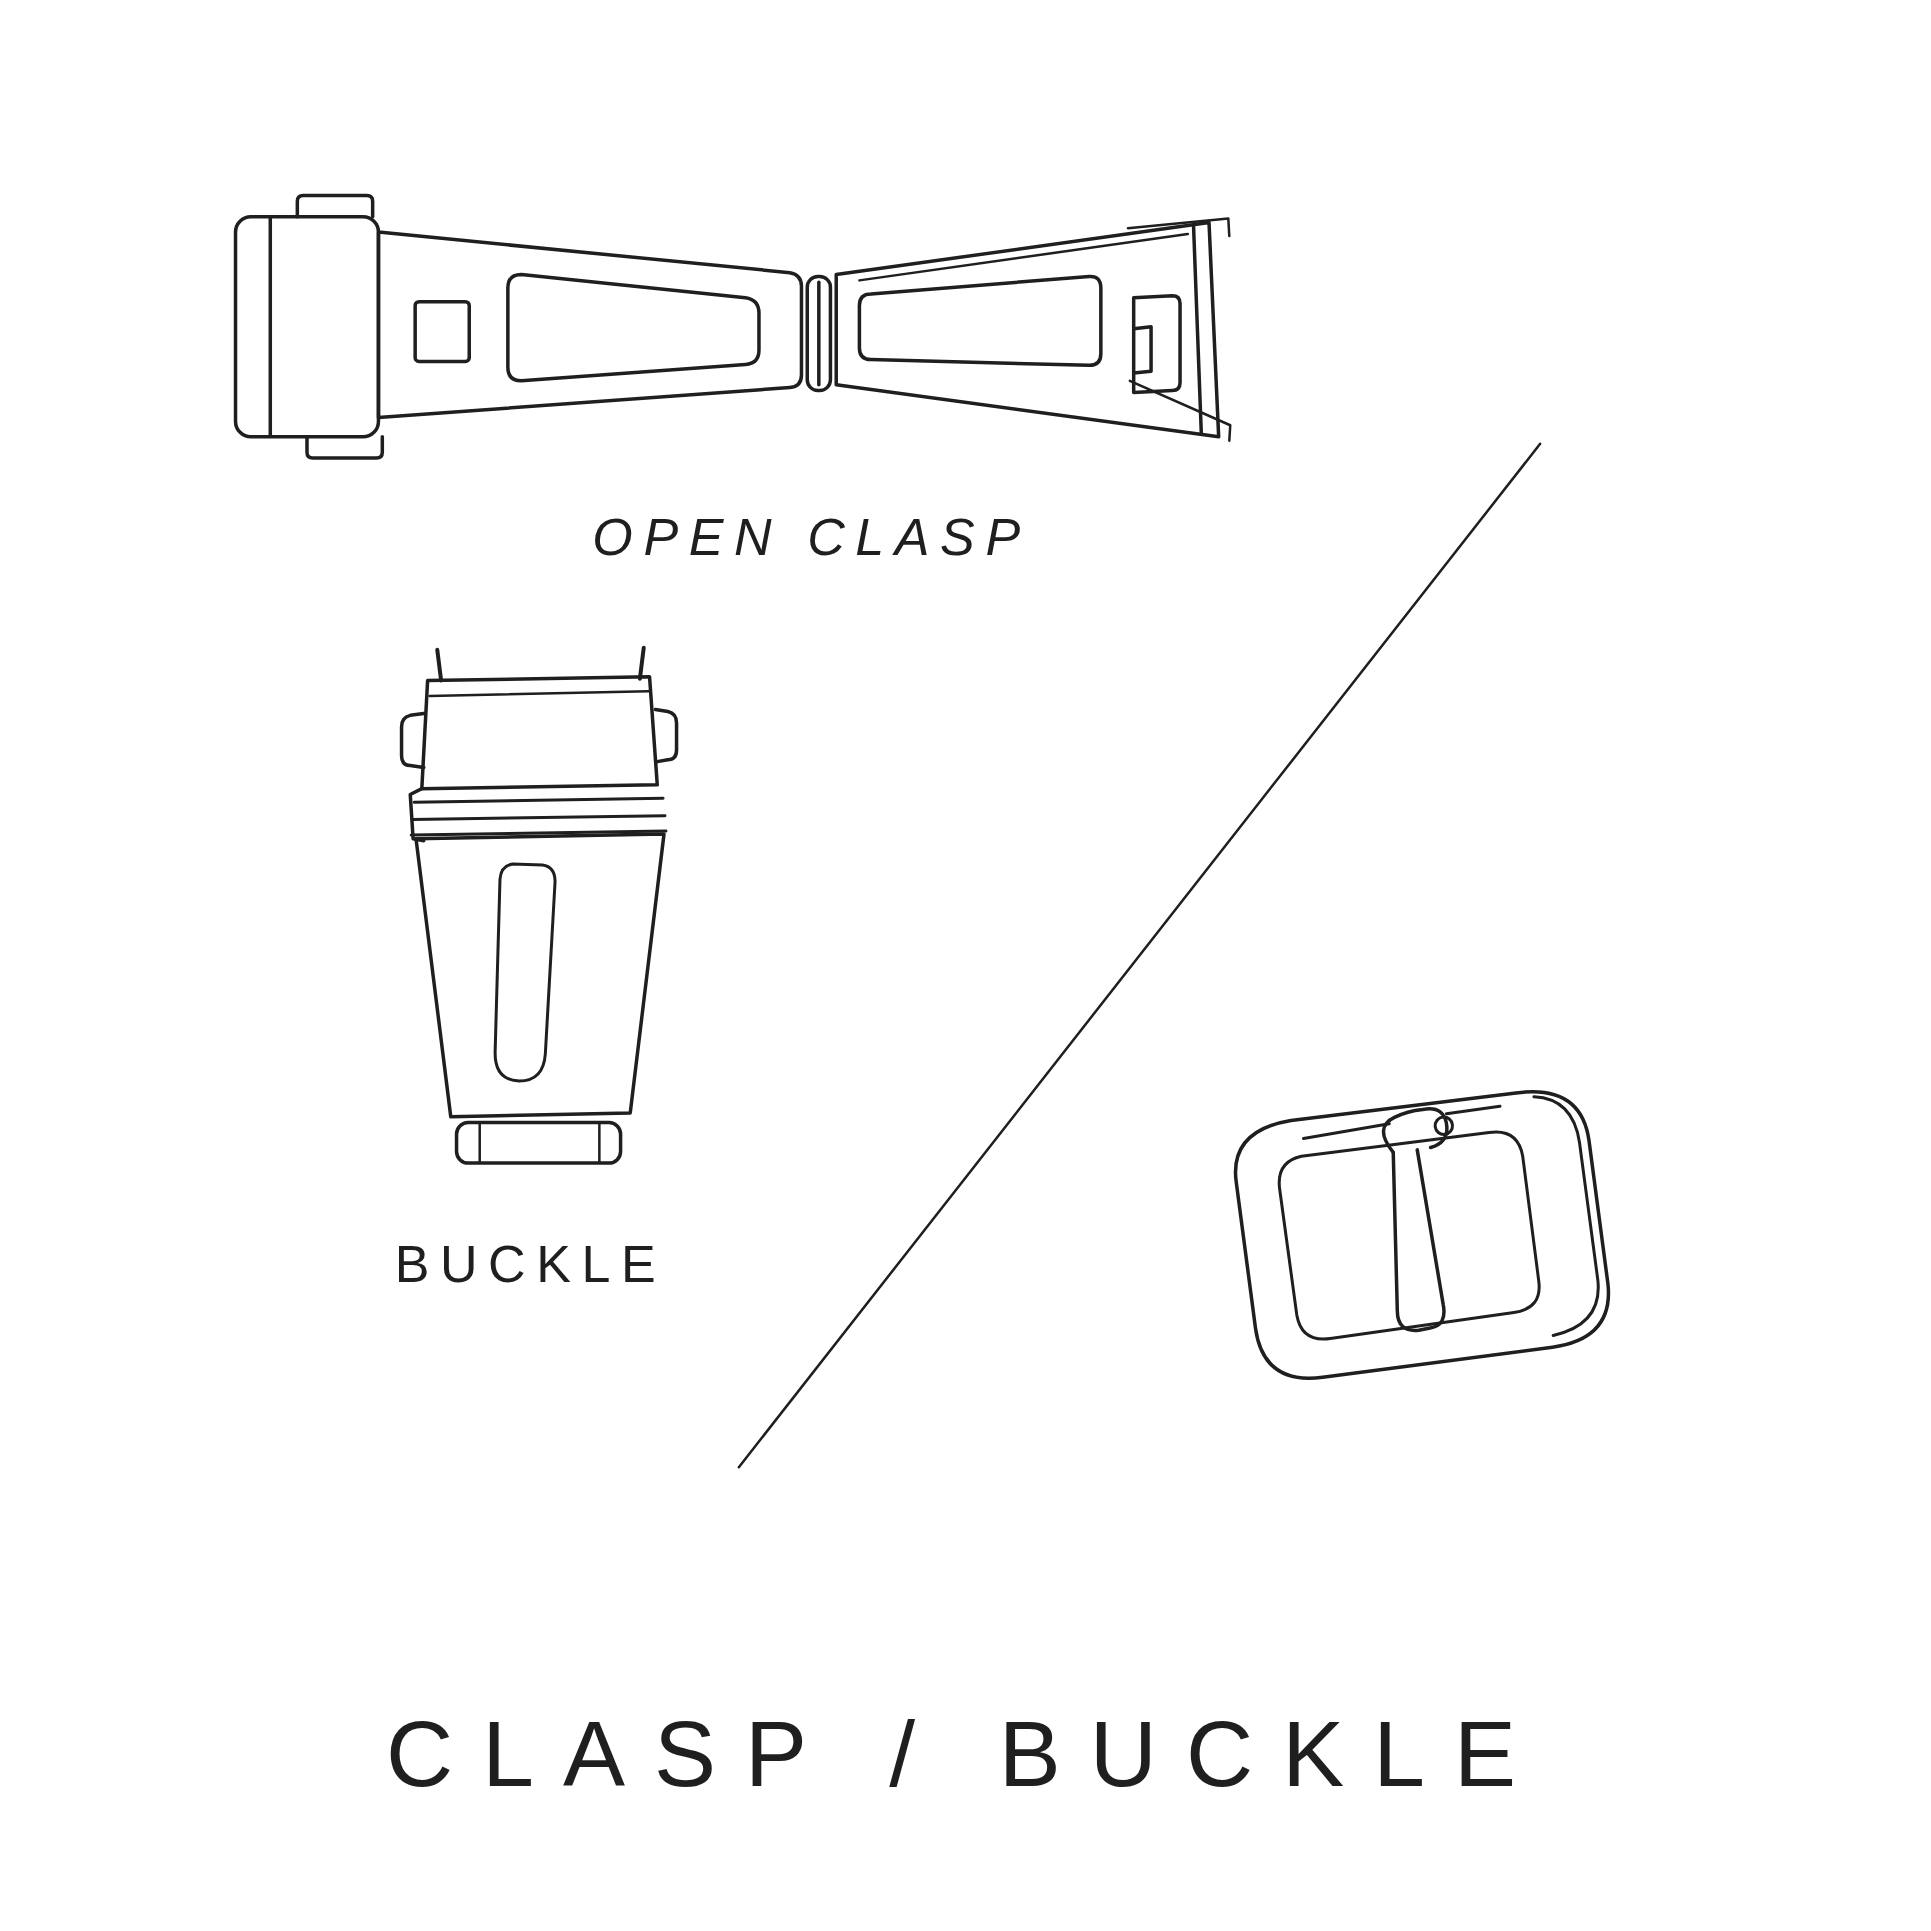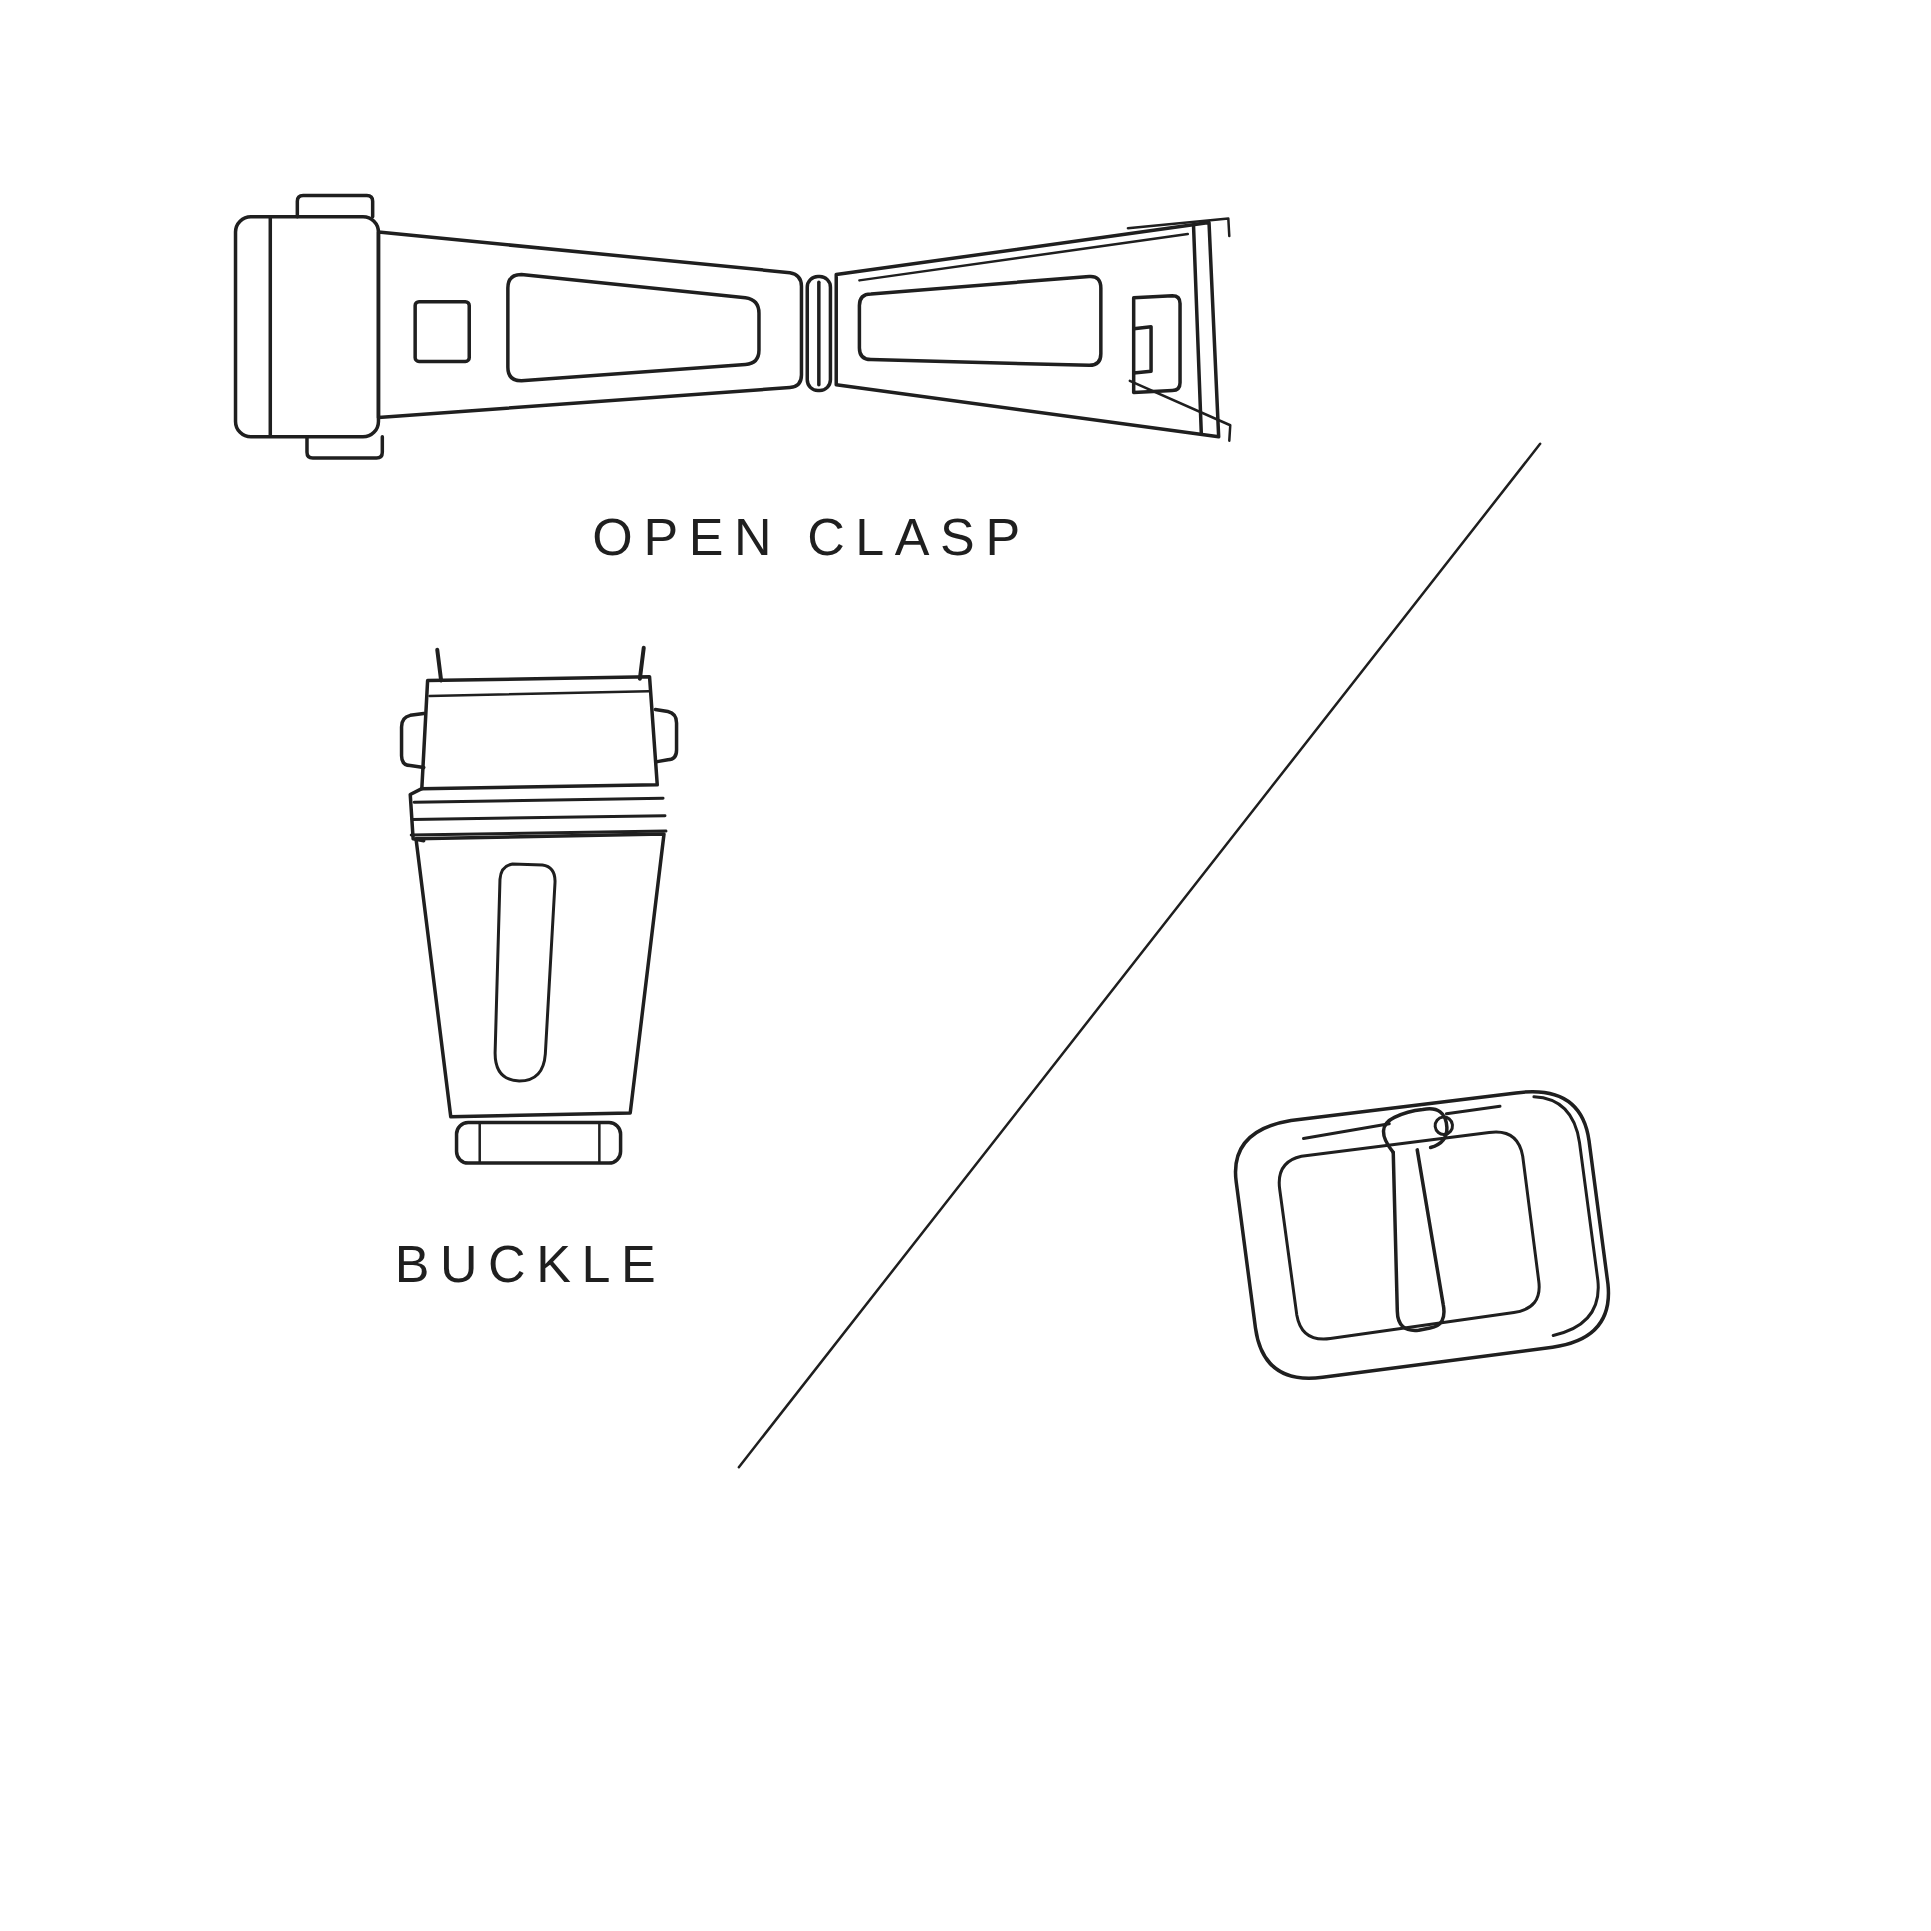--- a/index.html
+++ b/index.html
@@ -67,21 +67,21 @@
       <line x1="1006" y1="54" x2="1014" y2="268"></line>
       <path d="M938,56 L1042,46 L1043,64" stroke-width="2.5"></path>
       <path d="M940,214 L1044,260 L1043,276" stroke-width="2.5"></path>
       <path d="M672,124 L898,106 Q910,105 910,118 L910,186 Q910,198 898,198 L672,192 Q660,192 660,180 L660,136 Q660,124 672,124 Z"></path>
 
       <path d="M944,128 L984,126 Q992,126 992,134 L992,216 Q992,224 984,224 L944,226 Z"></path>
       <path d="M944,160 L962,158 L962,204 L944,206"></path>
     </svg>
   </div>
 
-  <div class="label" style="left:512px;top:507px;width:599px;">OPEN CLASP</div>
+  <div class="label" style="left:512px;top:507px;width:599px;font-style:italic;">OPEN CLASP</div>
 
   <div class="fig" style="left:381px;top:642px;width:319px;height:550px;">
     <svg viewBox="0 0 330 570" width="319" height="550" fill="none" stroke="currentColor" stroke-width="3.5" stroke-linejoin="round" stroke-linecap="round">
 
       <path d="M62,40 L58,8" stroke-width="4"></path>
       <path d="M268,38 L272,6" stroke-width="4"></path>
 
       <path d="M48,40 L278,36 L286,148 L42,152 Z"></path>
       <path d="M50,56 L277,51" stroke-width="2.5"></path>
 
@@ -123,15 +123,16 @@
       <path d="M106,62 L196,56" stroke-width="3"></path>
       <path d="M256,52 L312,50" stroke-width="3"></path>
       <circle cx="252" cy="64" r="9" stroke-width="3"></circle>
 
       <path d="M197,86 Q179,58 202,50 Q216,45 232,45 Q256,43 255,66 Q254,82 236,85"></path>
 
       <path d="M197,86 L184,250 Q182,272 204,272 L216,271 Q234,270 232,248 L222,86"></path>
     </svg>
   </div>
 
+  <div class="title">CLASP / BUCKLE</div>
 
 </div>
 
 
 </body></html>

